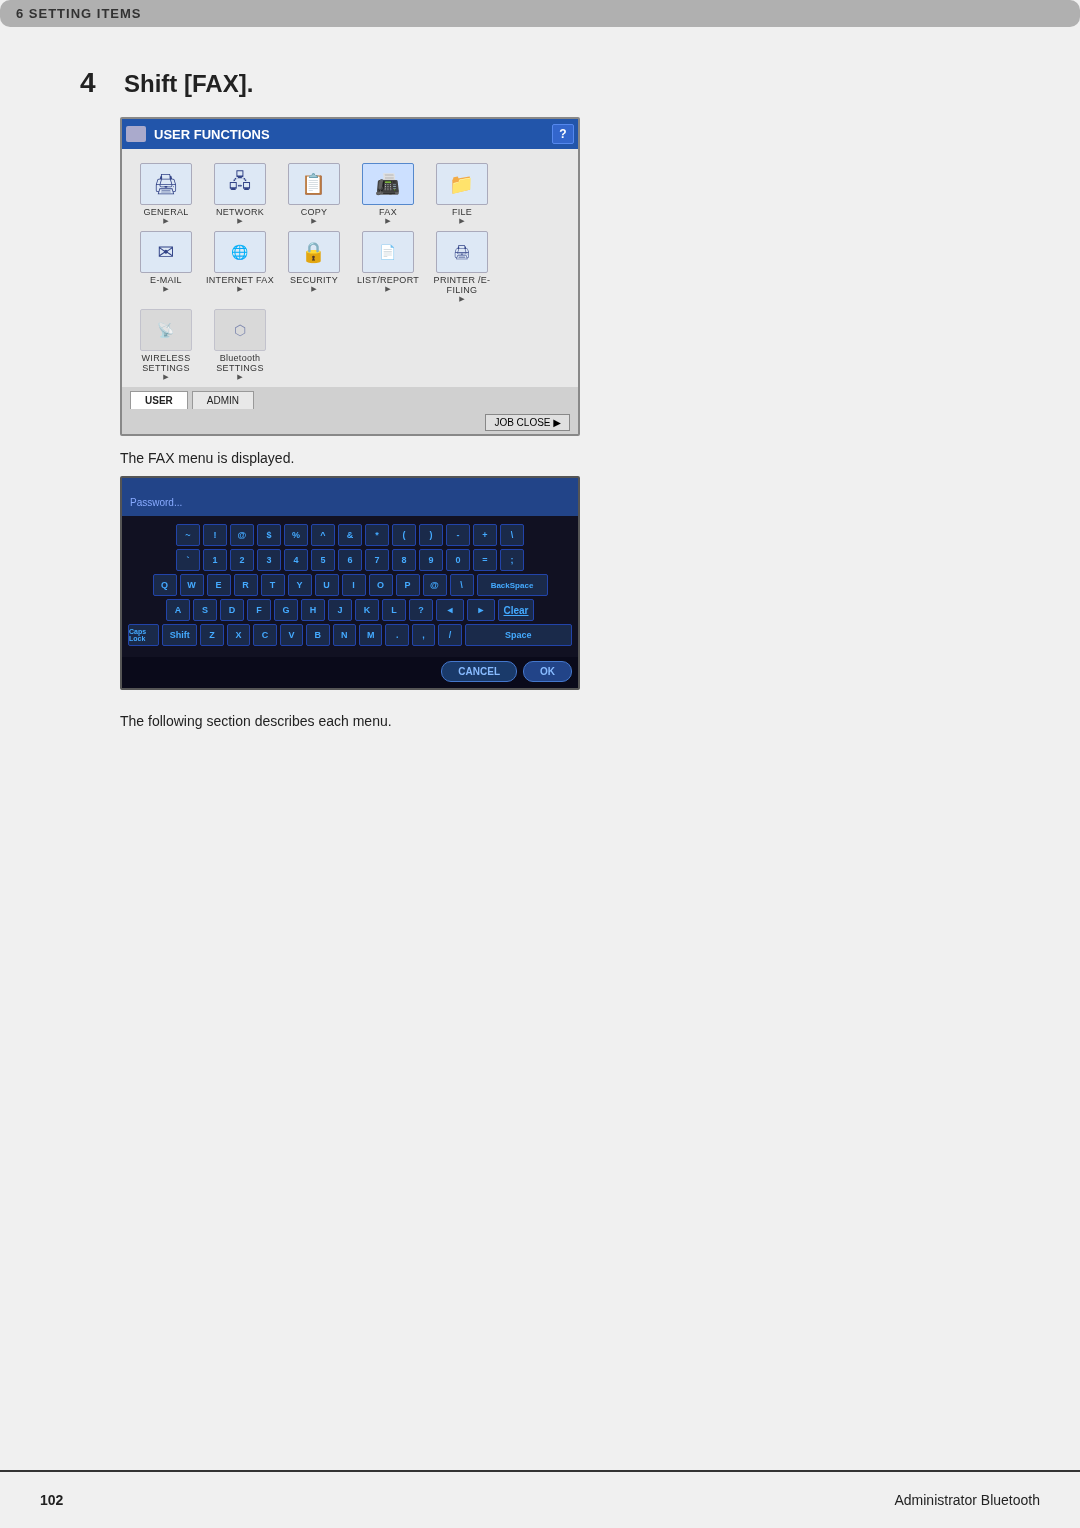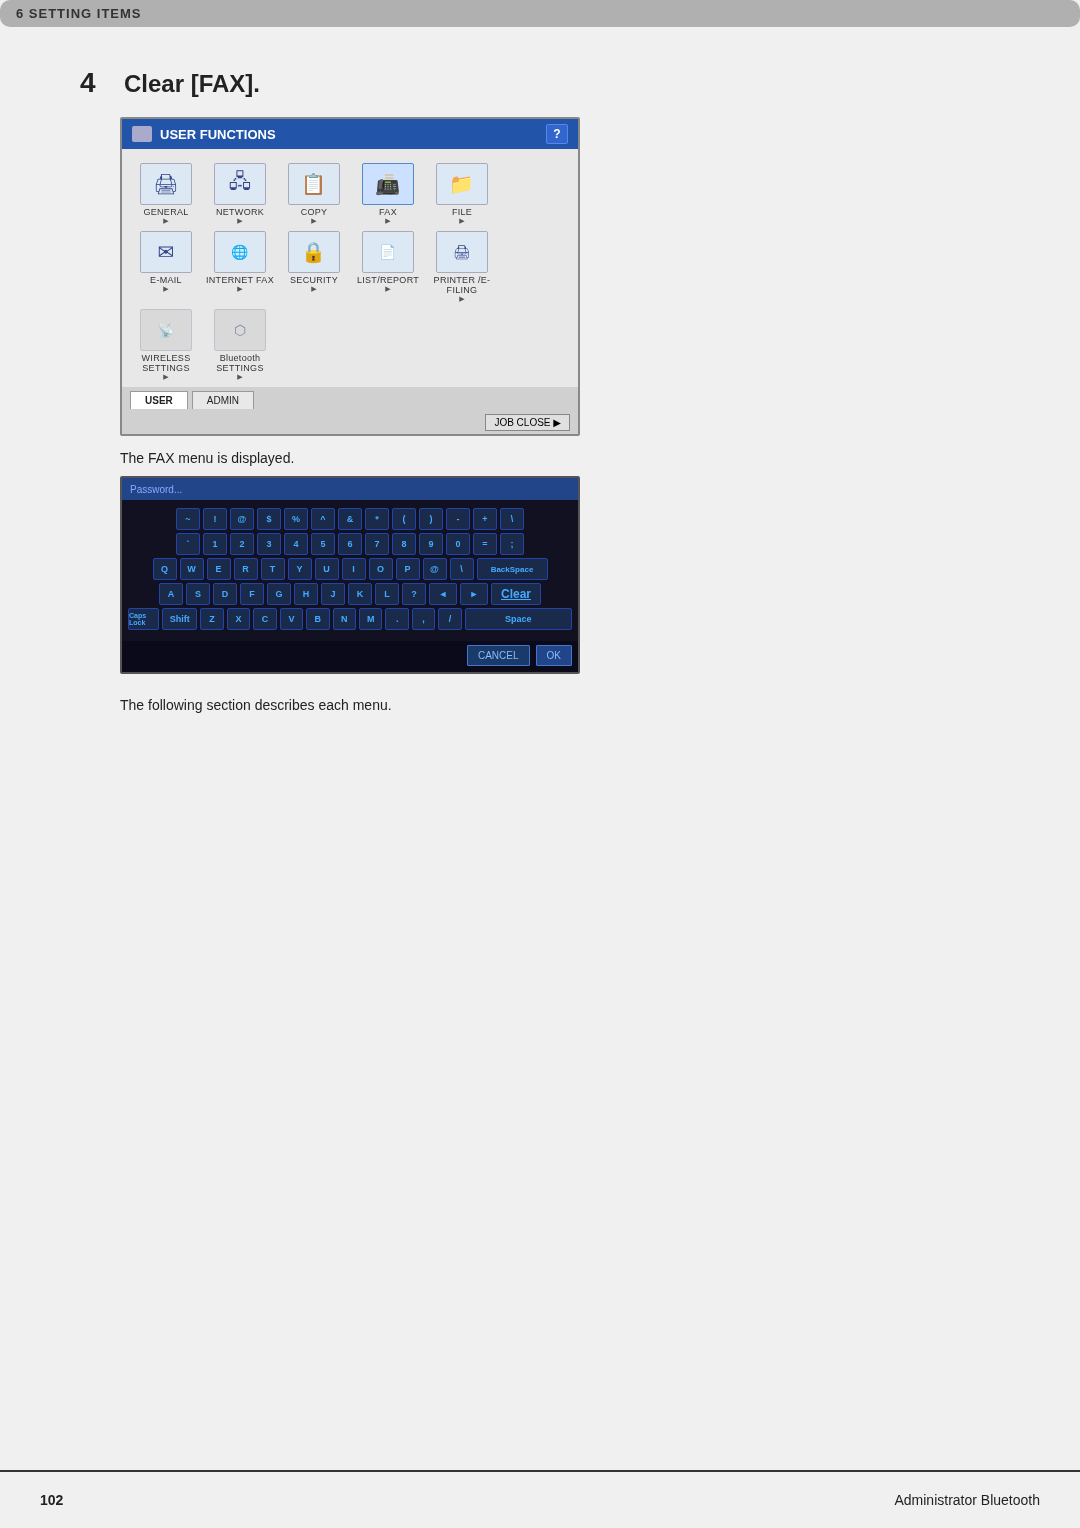--- a/index.html
+++ b/index.html
@@ -57,21 +57,21 @@
       margin-bottom: 14px;
       border-radius: 2px;
     }
 
     
     .screen-titlebar {
       background: #2255aa;
       color: white;
       font-size: 13px;
       font-weight: bold;
-      padding: 5px 10px;
+      padding: 5px 4px;
       display: flex;
       align-items: center;
       justify-content: space-between;
     }
     .screen-titlebar-left {
       display: flex;
       align-items: center;
       gap: 8px;
     }
     .printer-icon-small {
@@ -215,21 +215,21 @@
       border: 2px solid #555;
       background: #0a0a1a;
       width: 460px;
       margin-left: 40px;
       margin-bottom: 14px;
       border-radius: 2px;
     }
     .keyboard-header {
       background: #224488;
       height: 22px;
-      padding: 6px 8px;
+      padding: 19px 8px;
       font-size: 10px;
       color: #88aaff;
     }
     .keyboard-body {
       background: #111122;
       padding: 8px 6px;
     }
     .kb-row {
       display: flex;
       gap: 3px;
@@ -258,42 +258,42 @@
       font-size: 7px;
     }
     .kb-key.shift {
       width: 36px;
     }
     .kb-key.backspace-key {
       width: 71px;
       font-size: 8px;
     }
     .kb-key.clear-key {
-      width: 50px;
-      font-size: 12px;
+      width: 36px;
+      font-size: 10px;
       text-decoration: underline;
     }
     .kb-key.arrow-key {
       width: 28px;
     }
     .keyboard-action-row {
       display: flex;
       justify-content: flex-end;
       gap: 6px;
       padding: 4px 6px 6px 6px;
     }
     .kb-action-btn {
       background: #1a3a6a;
       border: 1px solid #4477cc;
       color: #88bbff;
       font-size: 10px;
-      padding: 4px 10px;
+      padding: 4px 16px;
       cursor: pointer;
-      border-radius: 1px;
-      font-weight: normal;
+      border-radius: 10px;
+      font-weight: bold;
     }
     .kb-action-btn.ok {
       background: #224488;
     }
 
     
     .caption-text2 {
       font-size: 14px;
       color: #222;
       margin: 23px 0 10px 40px;
@@ -326,21 +326,21 @@
 <body>
 
 <div class="top-bar">
   <span>6 SETTING ITEMS</span>
 </div>
 
 <div class="main-content">
 
   <div class="step-heading">
     <span class="step-number">4</span>
-    <span class="step-title">Clear [FAX].</span>
+    <span class="step-title">Shift [FAX].</span>
   </div>
 
   <div class="screen-mockup">
 
     <div class="screen-titlebar">
       <div class="screen-titlebar-left">
         <span class="printer-icon-small"></span>
         <span>USER FUNCTIONS</span>
       </div>
       <div class="help-btn">?</div>

